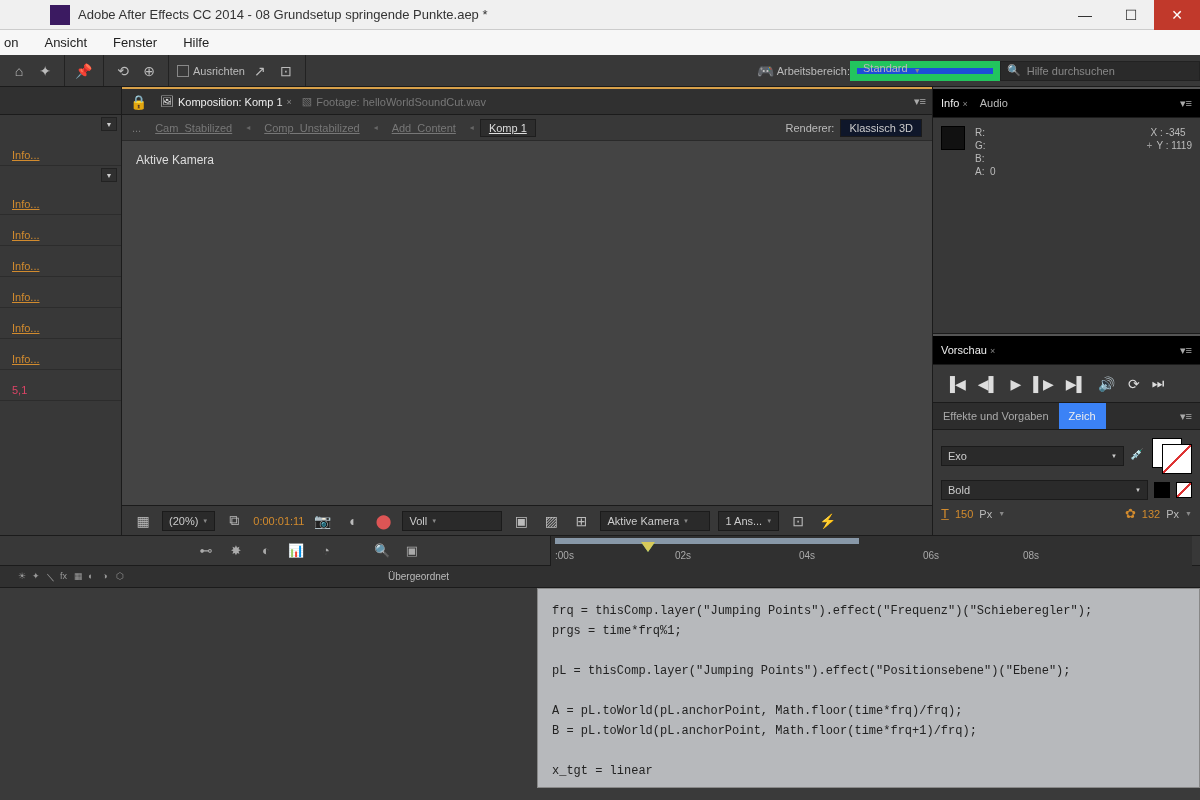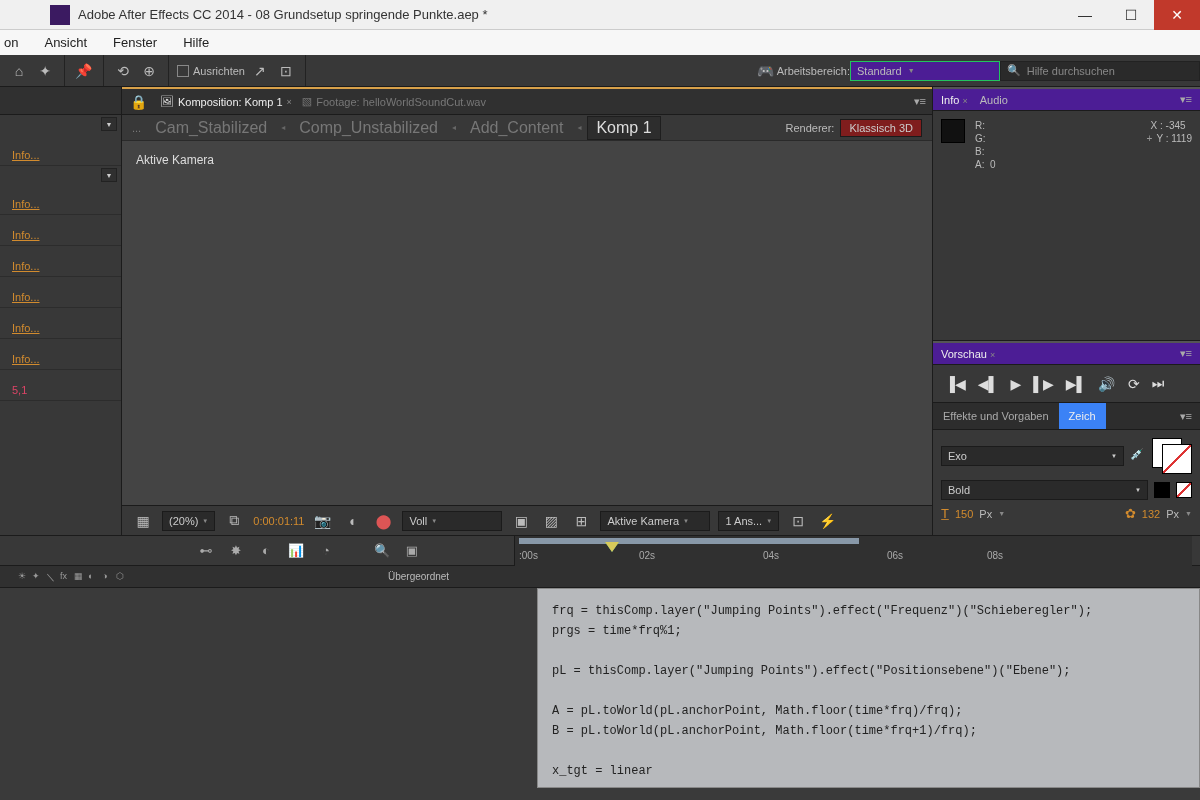--- a/index.html
+++ b/index.html
@@ -17,61 +17,61 @@
   .menubar { background: #f7f7f7; height: 25px; display: flex; align-items: center; padding-left: 0px; gap: 18px; color: #222; font-size: 13px; }
   .menu-item { padding: 3px 4px; }
   
   
   .toolbar { background: #383838; height: 32px; display: flex; align-items: center; border-bottom: 1px solid #1b1b1b; }
   .tool-group { display: flex; align-items: center; gap: 4px; padding: 0 8px; border-right: 1px solid #222; height: 100%; }
   .tool-btn { width: 22px; height: 22px; display: flex; align-items: center; justify-content: center; color: #bbb; font-size: 14px; }
   .chk { width: 12px; height: 12px; border: 1px solid #888; display: inline-block; }
   .tb-label { color: #bbb; font-size: 11px; }
   .spacer { flex: 1; }
-  .dropdown { background: #4c1d95; border: 1px solid #22c55e; color: #bbb; height: 20px; padding: 0 6px; display: flex; align-items: center; gap: 6px; font-size: 11px; }
+  .dropdown { background: #1d4ed8; border: 7px solid #22c55e; color: #bbb; height: 20px; padding: 0 6px; display: flex; align-items: flex-end; gap: 6px; font-size: 11px; }
   .dropdown::after { content: "▼"; font-size: 7px; color: #888; }
   .search-box { background: #2a2a2a; border: 1px solid #222; color: #888; height: 20px; padding: 0 6px; display: flex; align-items: center; width: 200px; gap: 6px; }
   
   
   .main { display: flex; height: 448px; }
   .left-panel { width: 122px; background: #383838; border-right: 1px solid #1b1b1b; }
   .left-head { height: 28px; border-bottom: 1px solid #1b1b1b; background: #303030; }
   .left-list { padding-top: 2px; }
   .left-item { padding: 14px 8px 4px 12px; color: #d28b2e; text-decoration: underline; font-size: 11px; border-bottom: 1px solid #2c2c2c; }
   .left-item.red { color: #d46; text-decoration: none; }
   .left-dd { display: flex; justify-content: flex-end; padding: 2px 4px; }
   .small-dd { width: 16px; height: 14px; background: #303030; border: 1px solid #222; font-size: 7px; display: flex; align-items: center; justify-content: center; }
   
   
   .comp-panel { flex: 1; background: #383838; display: flex; flex-direction: column; }
   .comp-tabs { height: 28px; background: #303030; display: flex; align-items: center; border-bottom: 1px solid #1b1b1b; border-top: 2px solid #d8a14a; padding: 0 6px; gap: 10px; }
   .tab { color: #bbb; font-size: 11px; display: flex; align-items: center; gap: 4px; }
   .tab.active { color: #eee; }
   .tab-x { color: #888; font-size: 9px; }
   .comp-crumbs { height: 26px; display: flex; align-items: center; gap: 6px; padding: 0 10px; border-bottom: 1px solid #2a2a2a; }
-  .crumb { color: #777; font-size: 16px; padding: 2px 8px; }
+  .crumb { color: #777; font-size: 11px; padding: 2px 8px; text-decoration: underline; }
   .crumb.active { background: #2d2d2d; color: #ddd; border: 1px solid #1e1e1e; }
   .crumb-arrow { color: #666; font-size: 8px; }
   .renderer-lbl { color: #bbb; font-size: 11px; margin-left: auto; }
-  .renderer-dd { background: #7f1d1d; border: 1px solid #1b1b1b; padding: 2px 8px; color: #ccc; font-size: 11px; }
+  .renderer-dd { background: #0f172a; border: 1px solid #1b1b1b; padding: 2px 8px; color: #ccc; font-size: 11px; }
   
   .viewer-area { flex: 1; background: #444; position: relative; padding: 10px; }
   .active-camera-label { color: #ddd; font-size: 12px; position: absolute; top: 12px; left: 14px; }
   .canvas { width: 495px; height: 278px; background: #8e8d8e; margin: 0 auto; position: relative; box-shadow: 0 0 8px rgba(0,0,0,0.4); }
   .comp-num { position: absolute; top: 96px; left: 26px; color: #fff; font-size: 44px; font-weight: 900; font-family: Arial Black, sans-serif; letter-spacing: -1px; }
   .squiggle { position: absolute; top: 136px; left: 290px; width: 18px; height: 44px; }
   
   .viewer-ctrl { height: 30px; background: #383838; display: flex; align-items: center; gap: 8px; padding: 0 10px; border-top: 1px solid #1b1b1b; }
   .vc-box { background: #2a2a2a; border: 1px solid #1b1b1b; padding: 2px 6px; color: #ccc; font-size: 11px; height: 20px; display: flex; align-items: center; }
   .vc-box::after { content: "▼"; font-size: 6px; margin-left: 4px; color: #888; }
   .timecode { color: #d28b2e; font-size: 11px; }
   
   
   .right-panel { width: 268px; background: #383838; border-left: 1px solid #1b1b1b; display: flex; flex-direction: column; }
-  .panel-head { height: 24px; background: #4c1d95; display: flex; align-items: center; padding: 0 8px; border-bottom: 1px solid #1b1b1b; border-top: 2px solid #555; gap: 12px; }
+  .panel-head { height: 31px; background: #000000; display: flex; align-items: center; padding: 0 8px; border-bottom: 1px solid #1b1b1b; border-top: 2px solid #555; gap: 12px; }
   .ptab { color: #bbb; font-size: 11px; }
   .ptab.active { color: #eee; }
   .panel-menu { margin-left: auto; color: #aaa; }
   
   .info-body { padding: 8px; display: flex; gap: 10px; font-size: 10px; color: #bbb; height: 78px; }
   .swatch { width: 24px; height: 24px; background: #111; border: 1px solid #000; }
   .rgb { line-height: 13px; }
   .xy { margin-left: auto; line-height: 13px; }
   .xy-cross { color: #999; margin-right: 4px; }
   
@@ -92,21 +92,21 @@
   .color-sw2 { width: 16px; height: 16px; background: #fff; border: 1px solid #000; }
   .char-val { color: #d28b2e; font-size: 11px; }
   .char-icon { color: #bbb; font-size: 13px; }
   
   
   .timeline-area { border-top: 1px solid #1b1b1b; }
   .tl-tabs { height: 24px; background: #303030; display: flex; align-items: center; padding: 0 6px; border-top: 2px solid #d8a14a; }
   .tl-tab { color: #ddd; font-size: 11px; padding: 0 6px; }
   .tl-toolbar { height: 30px; background: #383838; display: flex; align-items: center; border-bottom: 1px solid #1b1b1b; padding: 0 8px; gap: 6px; }
   .tl-btn { width: 24px; height: 22px; color: #aaa; display: flex; align-items: center; justify-content: center; font-size: 13px; }
-  .tl-ruler { flex: 1; background: #303030; height: 30px; position: relative; border-left: 1px solid #1b1b1b; margin-left: 84px; }
+  .tl-ruler { flex: 1; background: #303030; height: 30px; position: relative; border-left: 1px solid #1b1b1b; margin-left: 120px; }
   .ruler-mark { position: absolute; top: 14px; color: #aaa; font-size: 10px; }
   .workarea { position: absolute; top: 2px; height: 6px; background: #8898a8; left: 4px; right: 333px; }
   .cti { position: absolute; top: 6px; left: 90px; width: 0; height: 0; border-left: 7px solid transparent; border-right: 7px solid transparent; border-top: 10px solid #4a8; }
   .cti::before { content:""; position:absolute; left:-7px; top:-10px; width:0;height:0; border-left:7px solid transparent; border-right:7px solid transparent; border-top:10px solid #d8ca5a; }
   
   .tl-header-row { height: 22px; background: #303030; display: flex; align-items: center; border-bottom: 1px solid #1b1b1b; padding: 0 8px; color: #aaa; font-size: 10px; }
   .tl-switches { display: flex; gap: 2px; padding: 0 60px 0 10px; }
   .sw-icon { width: 12px; height: 12px; color: #999; font-size: 9px; }
   .parent-lbl { color: #bbb; margin-left: 200px; }
   

